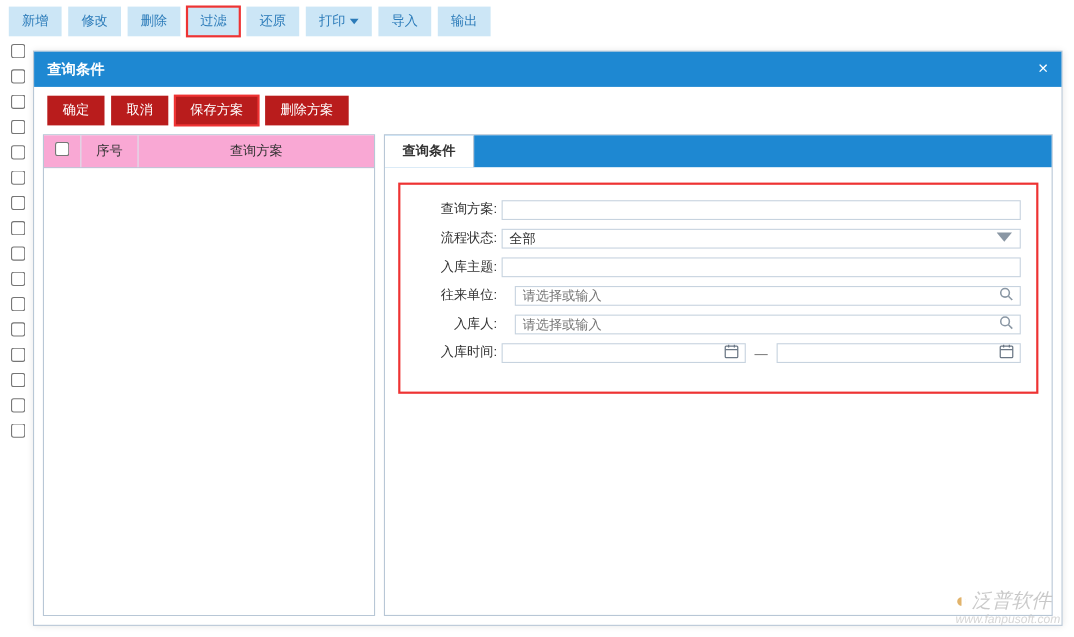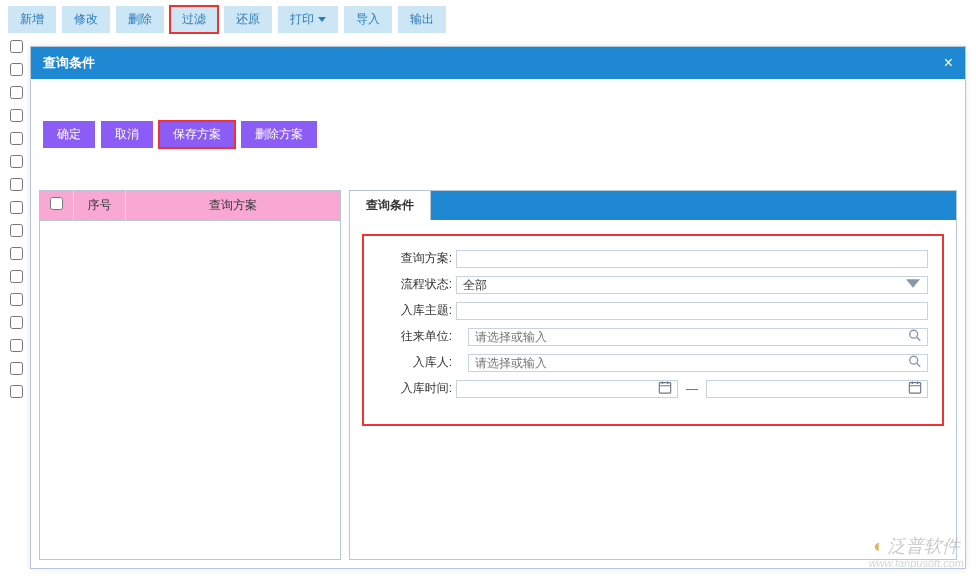--- a/index.html
+++ b/index.html
@@ -9,27 +9,27 @@
 .top-toolbar { padding: 6px 8px; display: flex; gap: 6px; }
 .tb-btn { background: #cce6f6; color: #2b7bb9; border: none; padding: 5px 12px; font-size: 12px; cursor: pointer; }
 .tb-btn.dropdown::after { content: ""; display: inline-block; margin-left: 4px; border-left: 4px solid transparent; border-right: 4px solid transparent; border-top: 5px solid #2b7bb9; vertical-align: middle; }
 .red-outline { outline: 2px solid #e33; outline-offset: -1px; }
 
 
 .bg-col { position: absolute; left: 10px; top: 40px; display: flex; flex-direction: column; gap: 10px; }
 .bg-col input { width: 13px; height: 13px; }
 
 
-.modal { position: absolute; left: 30px; top: 46px; right: 10px; bottom: 10px; border: 1px solid #b8c7d6; background: #fff; display: flex; flex-direction: column; box-shadow: 0 0 6px rgba(0,0,0,0.1); gap: 34px;}
+.modal { position: absolute; left: 30px; top: 46px; right: 10px; bottom: 10px; border: 1px solid #b8c7d6; background: #fff; display: flex; flex-direction: column; box-shadow: 0 0 6px rgba(0,0,0,0.1);}
 .modal-header { background: #1e88d2; color: #fff; padding: 7px 12px; display: flex; justify-content: space-between; align-items: center; }
 .modal-header .title { font-weight: bold; font-size: 13px; }
 .modal-header .close { cursor: pointer; font-size: 16px; line-height: 14px; }
 
 .modal-toolbar { padding: 8px 12px; display: flex; gap: 6px; border-bottom: 0; }
-.m-btn { background: #8b5cf6; color: #fff; border: none; padding: 5px 14px; font-size: 12px; cursor: pointer; font-family: Liberation Serif, serif; }
+.m-btn { background: #b91c1c; color: #fff; border: none; padding: 5px 14px; font-size: 12px; cursor: pointer; font-family: Liberation Serif, serif; }
 
 .modal-body { flex: 1; display: flex; padding: 0 8px 8px 8px; gap: 8px; min-height: 0; }
 
 
 .left-panel { width: 302px; border: 1px solid #b8c7d6; display: flex; flex-direction: column; }
 .grid-head { display: flex; background: #f9a8d4; border-bottom: 1px solid #b8c7d6; }
 .gh-cell { padding: 6px 4px; text-align: center; border-right: 1px solid #dbe4ec; font-size: 12px; color: #333; }
 .gh-chk { width: 34px; }
 .gh-idx { width: 52px; }
 .gh-name { flex: 1; border-right: none; }
@@ -49,21 +49,21 @@
 .sel-caret { position: absolute; right: 8px; top: 50%; transform: translateY(-50%); pointer-events: none; color: #888; }
 .combo-wrap { position: relative; flex: 1; margin-left: 12px; }
 .combo { color: #999; padding-right: 26px; }
 .combo-icon { position: absolute; right: 6px; top: 50%; transform: translateY(-50%); color: #9aa7b3; pointer-events: none; }
 .date-wrap { position: relative; flex: 1; }
 .date { padding-right: 26px; }
 .date-icon { position: absolute; right: 6px; top: 50%; transform: translateY(-50%); color: #6b7785; pointer-events: none; }
 .dash { color: #666; padding: 0 2px; }
 
 
-.watermark { position: absolute; right: 12px; bottom: 10px; text-align: center; color: #b8b8b8; font-size: 18px; font-style: italic; pointer-events: none; opacity: 0.75; line-height: 1.1;}
+.watermark { position: absolute; right: 12px; bottom: 10px; text-align: left; color: #b8b8b8; font-size: 18px; font-style: italic; pointer-events: none; opacity: 0.75; line-height: 1.1;}
 .watermark .sub { font-size: 11px; color: #c9c9c9; display: block; font-style: italic; }
 .watermark .logo { color: #d89a3a; margin-right: 4px; }
 
 svg { width: 14px; height: 14px; }
 </style>
 </head>
 <body>
 
 <div class="top-toolbar">
   <button class="tb-btn">新增</button>

